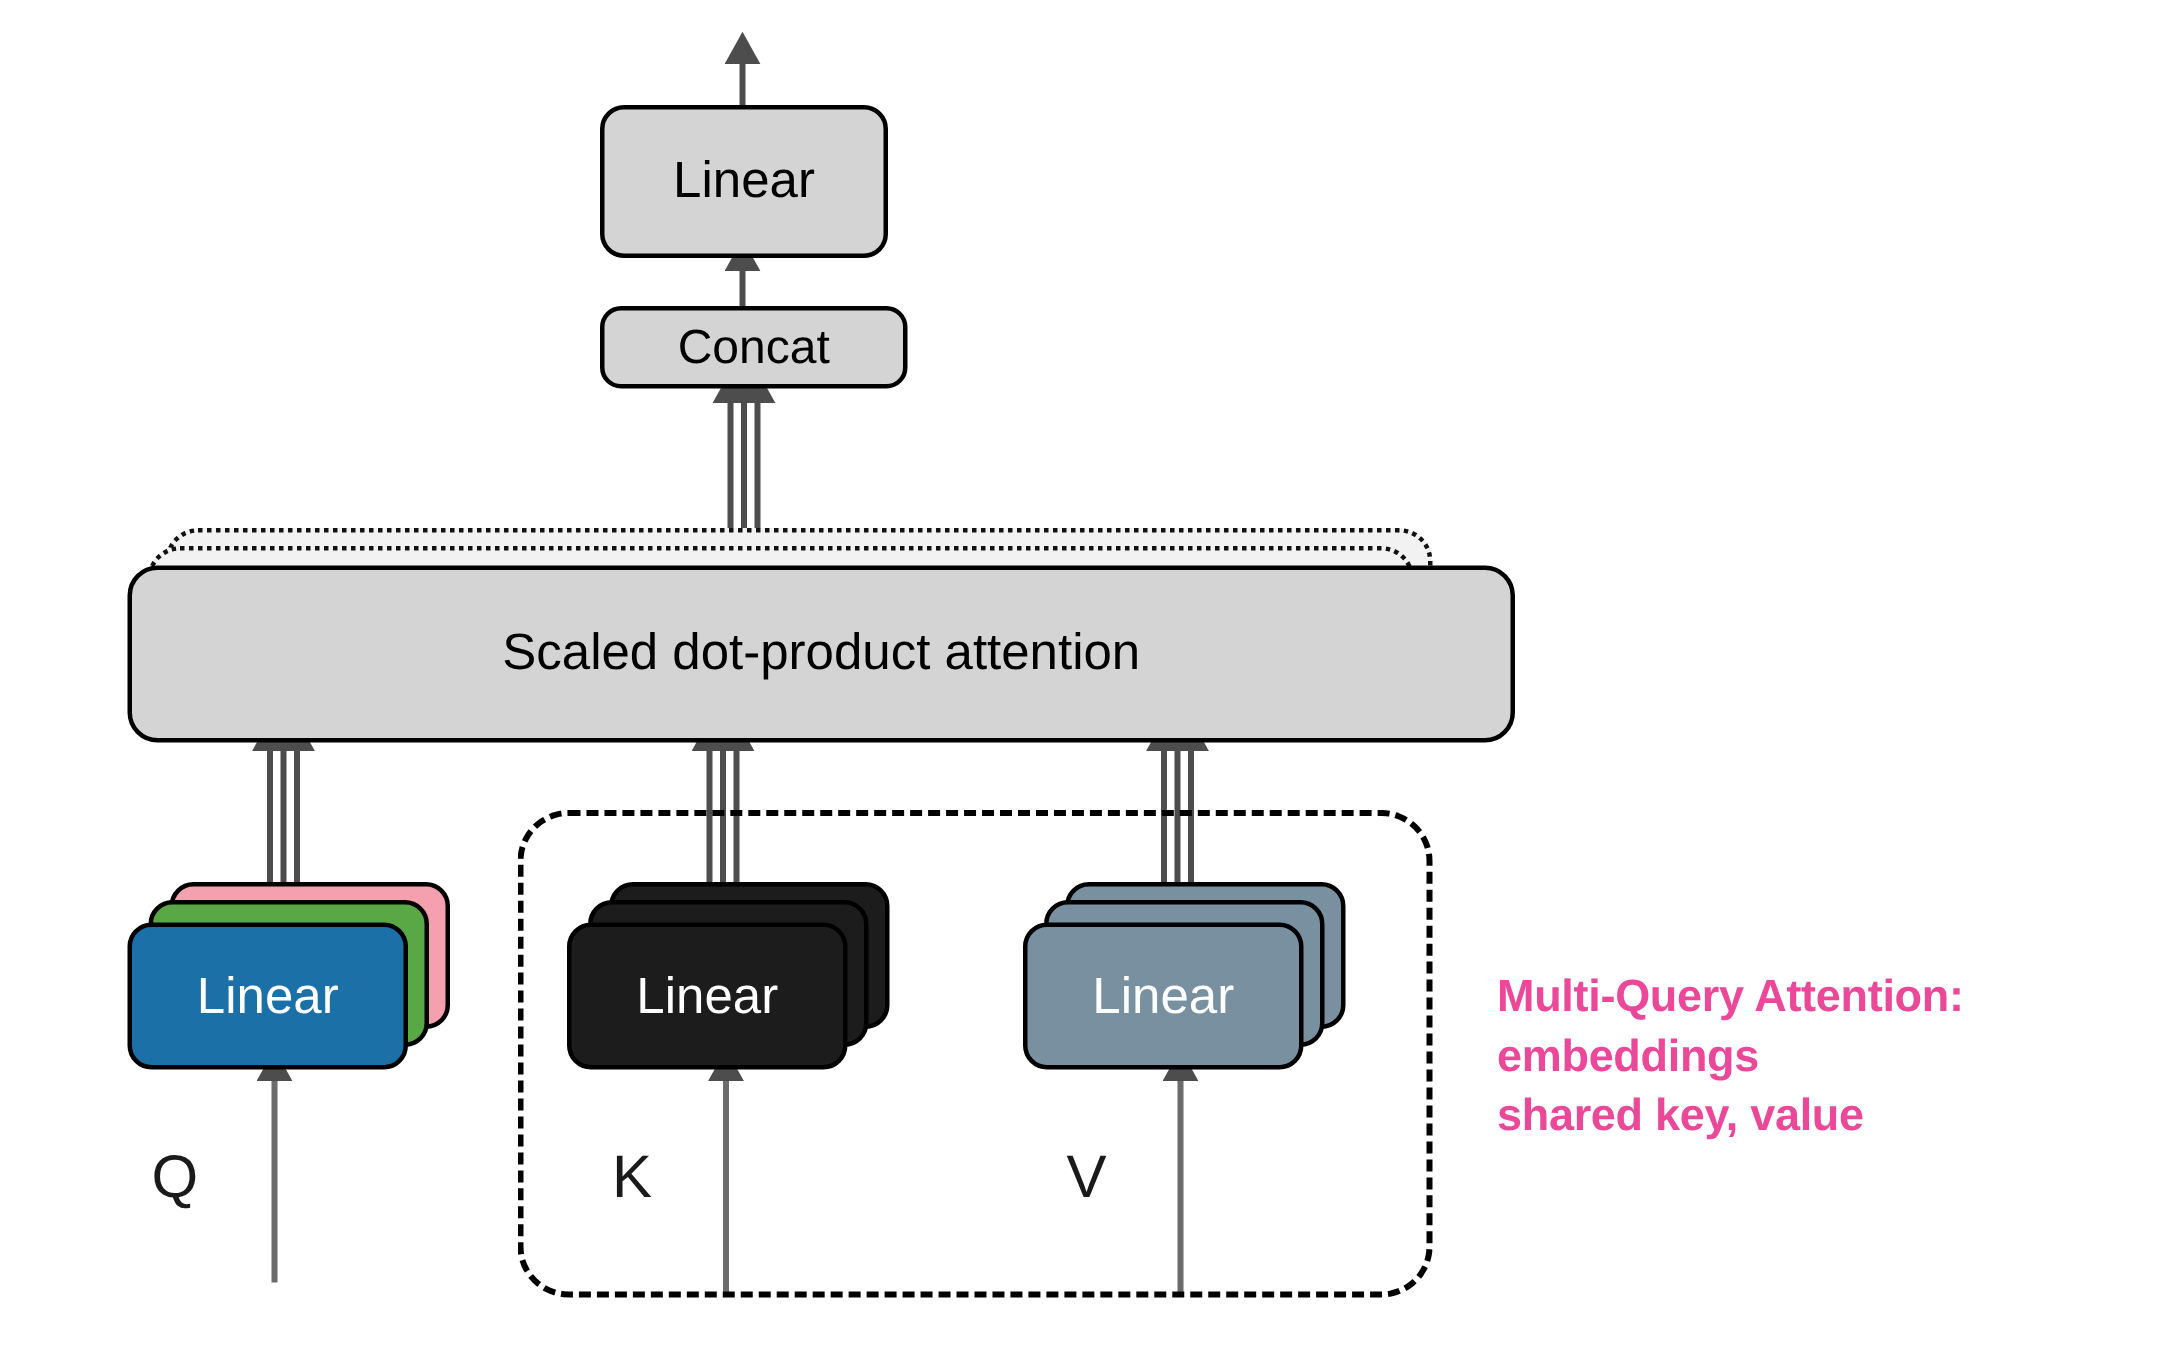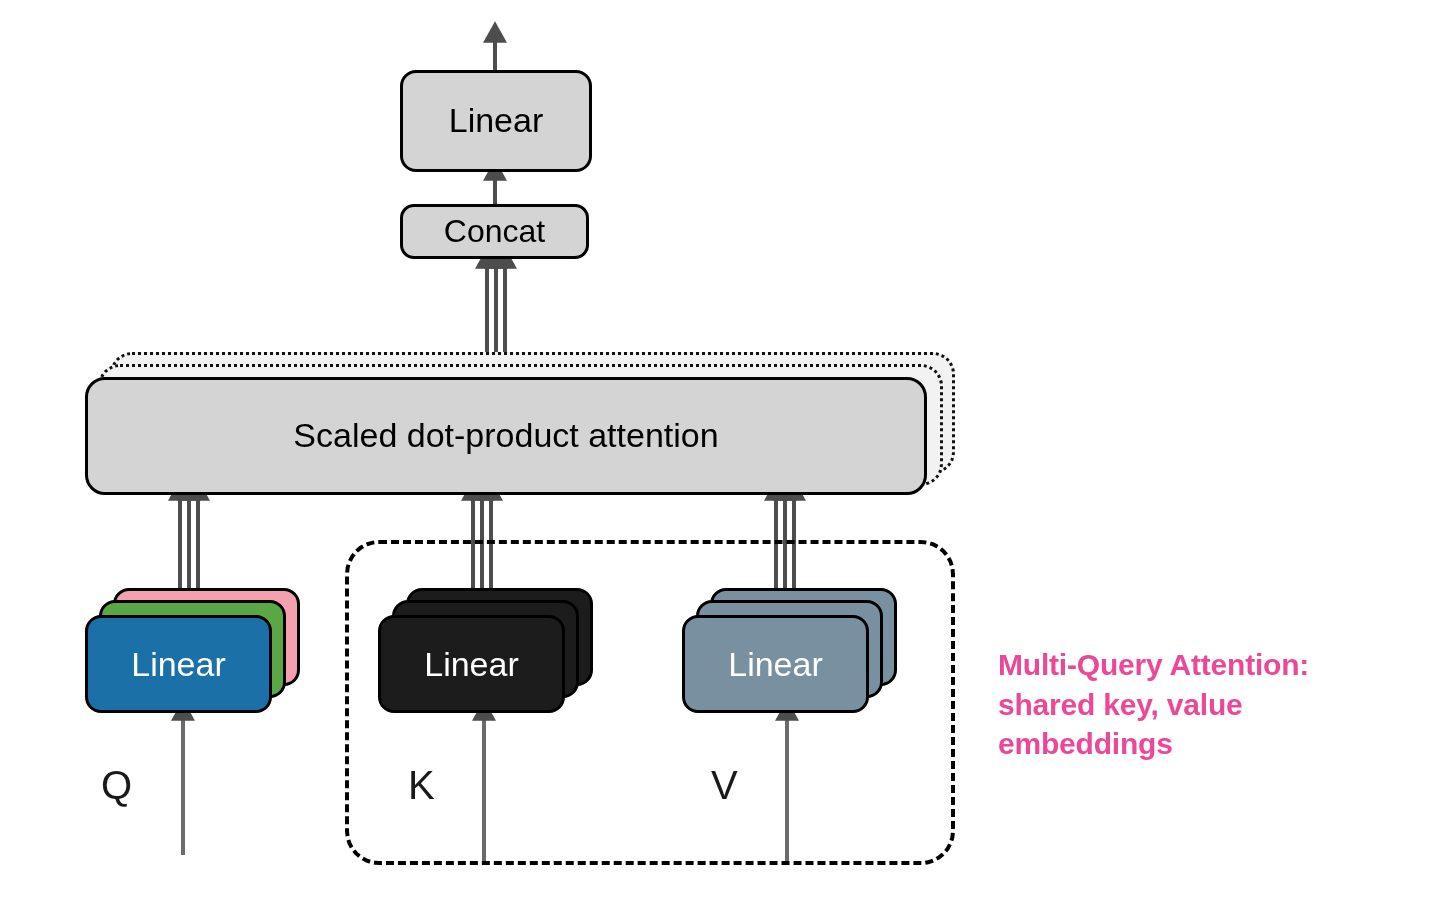--- a/index.html
+++ b/index.html
@@ -134,28 +134,28 @@
     </g>
     <g>
       <line x1="787" y1="863" x2="787" y2="716" stroke="#6b6b6b" stroke-width="4" marker-end="url(#head)"></line>
     </g>
   </svg>
 
   <div class="node node-gray" style="left:400px; top:70px; width:192px; height:102px; border-radius:16px; font-size:34px;">
     <span>Linear</span>
   </div>
 
-  <div class="node node-gray" style="left:400px; top:204px; width:189px; height:55px; border-radius:14px; font-size:32px;">
+  <div class="node node-gray" style="left:400px; top:204px; width:205px; height:55px; border-radius:14px; font-size:32px;">
     <span>Concat</span>
   </div>
 
   <div class="ghost" style="left:110px; top:352px; width:845px; height:122px;"></div>
   <div class="ghost" style="left:98px; top:364px; width:845px; height:122px;"></div>
 
-  <div class="node node-gray" style="left:85px; top:377px; width:842px; height:118px; border-radius:20px; font-size:34px;">
+  <div class="node node-gray" style="left:85px; top:377px; width:925px; height:118px; border-radius:20px; font-size:34px;">
     <span>Scaled dot-product attention</span>
   </div>
 
   <div class="dashed-group" style="left:345px; top:540px; width:610px; height:325px;"></div>
 
   <div style="position:absolute; left:85px; top:588px; width:215px; height:130px;">
     <div class="stack-layer" style="left:28px; top:0px; width:187px; height:98px; background:#f4a0ae;"></div>
     <div class="stack-layer" style="left:14px; top:12px; width:187px; height:98px; background:#5aa845;"></div>
     <div class="stack-layer stack-front" style="left:0px; top:27px; width:187px; height:98px; background:#1b70a8;">
       <span>Linear</span>
@@ -183,17 +183,17 @@
   </div>
   <div class="axis-label" style="left:408px; top:763px;">
     <span>K</span>
   </div>
   <div class="axis-label" style="left:711px; top:763px;">
     <span>V</span>
   </div>
 
   <div class="annotation" style="left:998px; top:645px; width:420px;">
     <div>Multi-Query Attention:</div>
+    <div>embeddings</div>
     <div>shared key, value</div>
-    <div>embeddings</div>
   </div>
 
 </div>
 
 </body></html>

